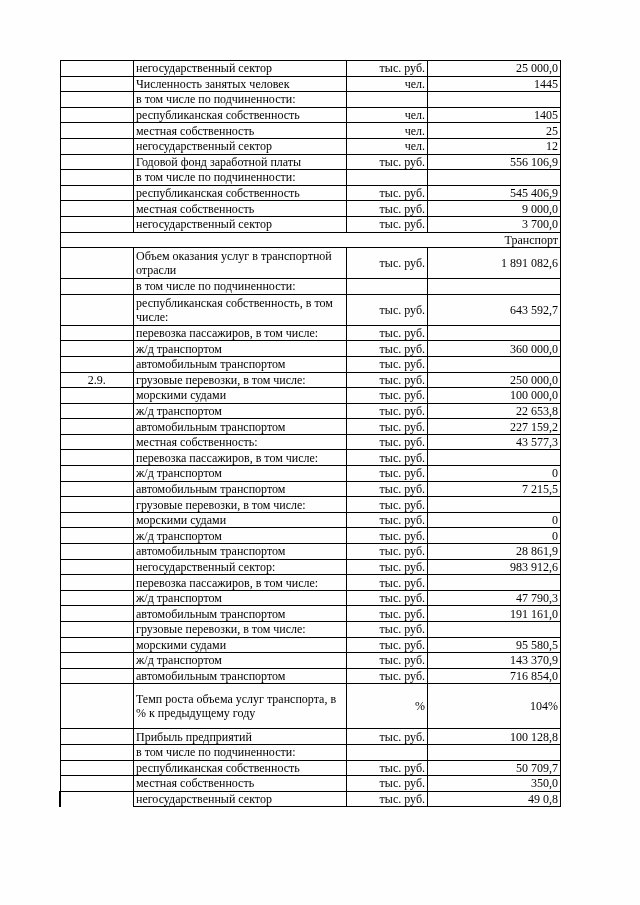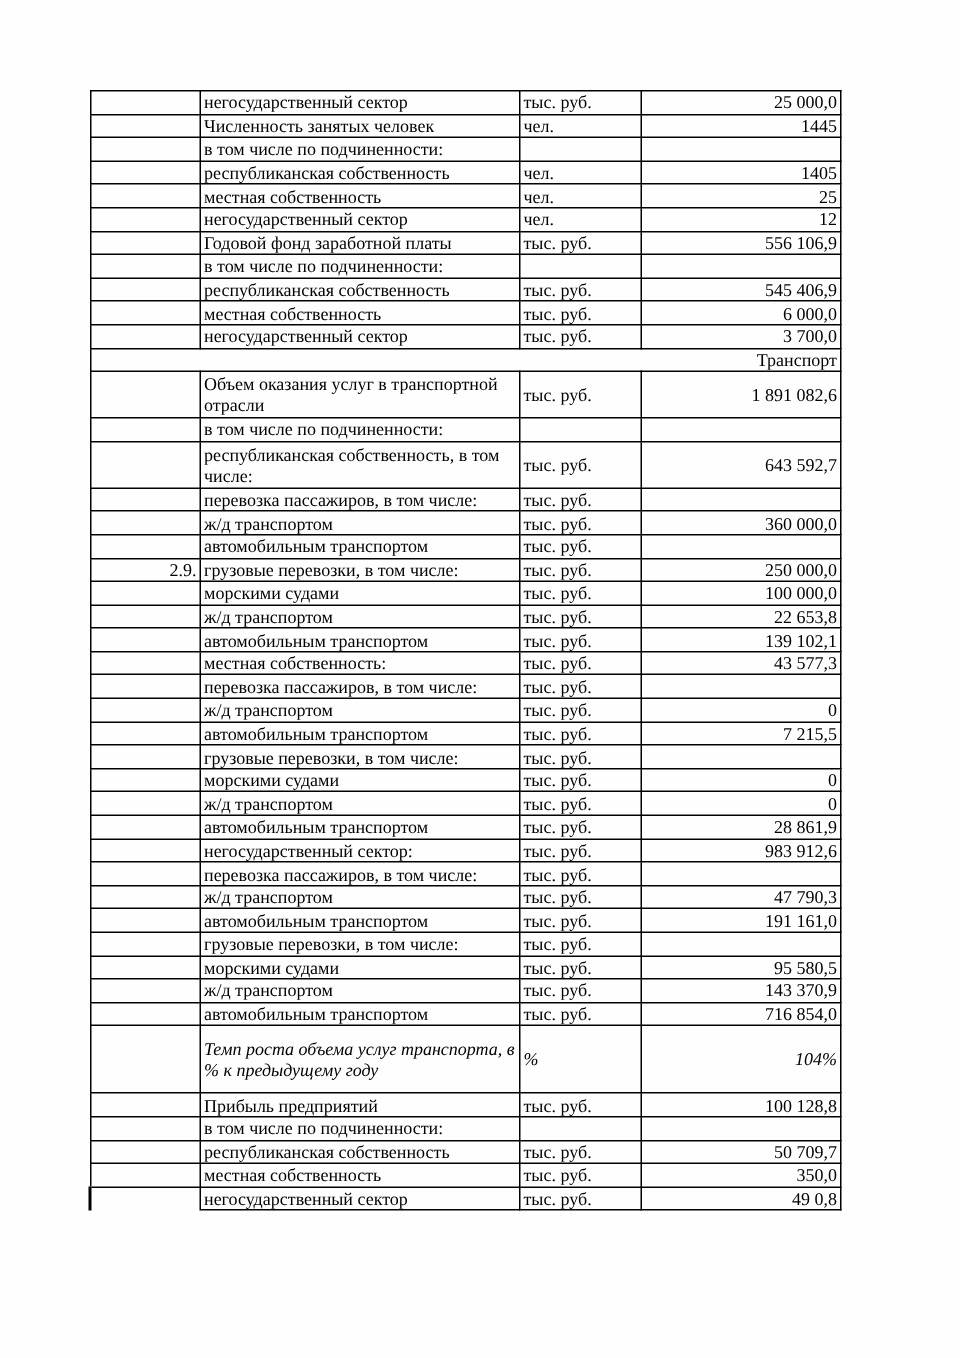--- a/index.html
+++ b/index.html
@@ -2,26 +2,26 @@
 <html><head>
 <meta charset="utf-8">
 <style>
   html, body { margin: 0; padding: 0; background: #ffffff; }
   body { width: 640px; height: 905px; position: relative; overflow: hidden;
          font-family: "Liberation Serif", serif; color: #000; }
   .page { position: absolute; left: 0; top: 0; width: 640px; height: 905px; background: #fefefe; }
   table.doc { position: absolute; left: 59px; top: 60px; border-collapse: collapse; table-layout: fixed; }
   table.doc td { border: 1.6px solid #000; padding: 0 2px; font-size: 12px; line-height: 14px;
                  height: 14.6px; vertical-align: middle; }
-  td.c-num { width: 68px; text-align: right; border-top: none; border-bottom: none; }
+  td.c-num { width: 68px; text-align: center; border-top: none; border-bottom: none; }
   td.c-name { width: 208px; text-align: left; }
-  td.c-unit { width: 76px; text-align: left; }
+  td.c-unit { width: 76px; text-align: right; }
   td.c-val { width: 128px; text-align: right; }
   tr.tall td.c-name, tr.tall td.c-unit, tr.tall td.c-val { height: 30px; }
-  tr.xtall td.c-name, tr.xtall td.c-unit, tr.xtall td.c-val { height: 44px; font-style: italic; }
+  tr.xtall td.c-name, tr.xtall td.c-unit, tr.xtall td.c-val { height: 44px; }
   tr.section td { text-align: right; }
   td.group-top { border-top: 1.6px solid #000; }
   td.group-bottom { border-bottom: 1.6px solid #000; }
 </style>
 </head>
 <body>
 
 <div class="page">
   <table class="doc">
     <tbody id="tbody">
@@ -76,21 +76,21 @@
         <tr>
           <td class="c-num"></td>
           <td class="c-name">республиканская собственность</td>
           <td class="c-unit">тыс. руб.</td>
           <td class="c-val">545 406,9</td>
         </tr>
         <tr>
           <td class="c-num"></td>
           <td class="c-name">местная собственность</td>
           <td class="c-unit">тыс. руб.</td>
-          <td class="c-val">6 000,0</td>
+          <td class="c-val">9 000,0</td>
         </tr>
         <tr>
           <td class="c-num group-bottom"></td>
           <td class="c-name">негосударственный сектор</td>
           <td class="c-unit">тыс. руб.</td>
           <td class="c-val">3 700,0</td>
         </tr>
         <tr class="section">
           <td class="" colspan="4" style="border: 1.6px solid rgb(0, 0, 0);">Транспорт</td>
         </tr>
@@ -145,21 +145,21 @@
         <tr>
           <td class="c-num"></td>
           <td class="c-name">ж/д транспортом</td>
           <td class="c-unit">тыс. руб.</td>
           <td class="c-val">22 653,8</td>
         </tr>
         <tr>
           <td class="c-num"></td>
           <td class="c-name">автомобильным транспортом</td>
           <td class="c-unit">тыс. руб.</td>
-          <td class="c-val">139 102,1</td>
+          <td class="c-val">227 159,2</td>
         </tr>
         <tr>
           <td class="c-num"></td>
           <td class="c-name">местная собственность:</td>
           <td class="c-unit">тыс. руб.</td>
           <td class="c-val">43 577,3</td>
         </tr>
         <tr>
           <td class="c-num"></td>
           <td class="c-name">перевозка пассажиров, в том числе:</td>

